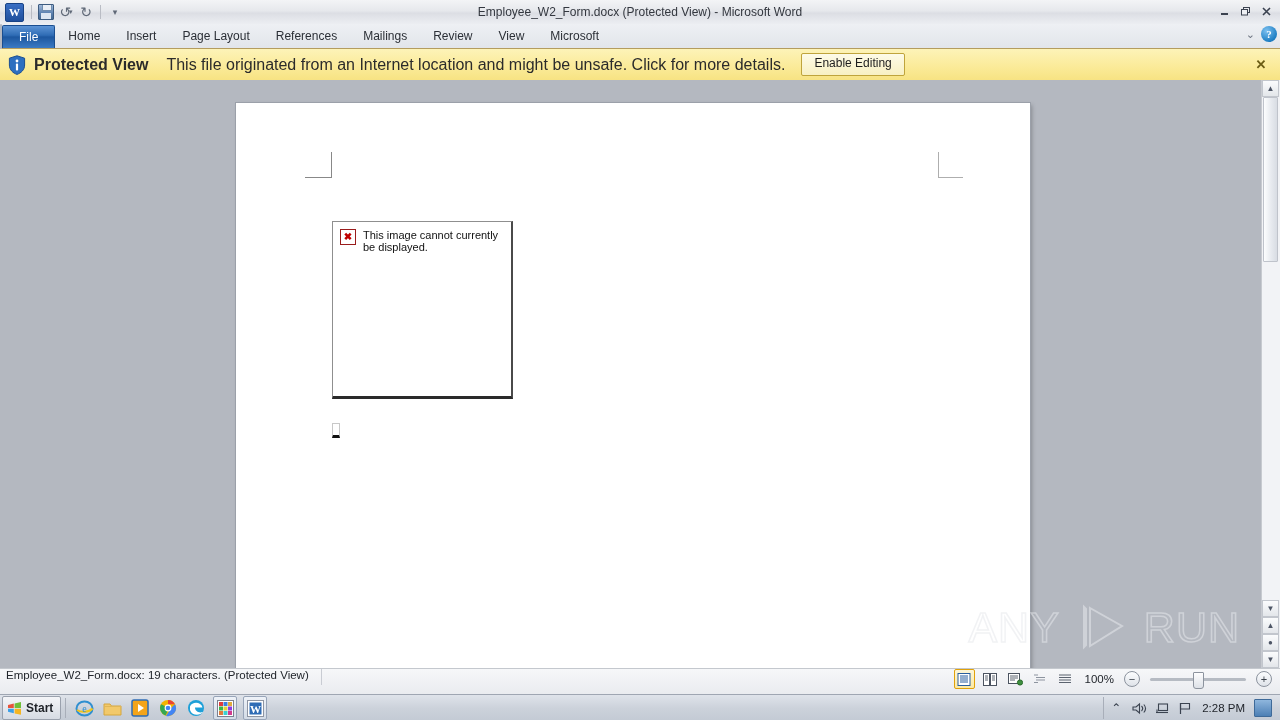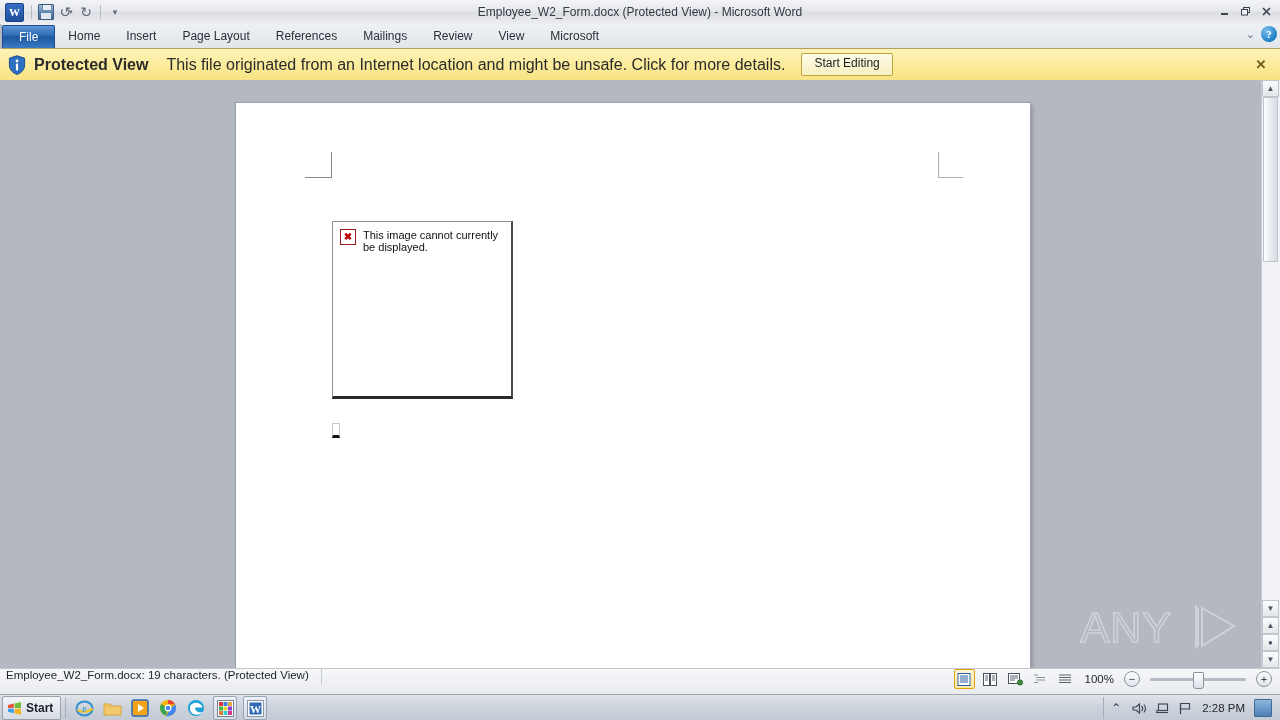--- a/index.html
+++ b/index.html
@@ -387,21 +387,21 @@
   <div class="pvbar">
     <div class="pv-shield">
       <svg width="18" height="20" viewBox="0 0 18 20">
         <path d="M9 0.8 L16.6 3.2 V10 C16.6 15 12.8 18.2 9 19.4 C5.2 18.2 1.4 15 1.4 10 V3.2 Z" fill="#2d6fc0" stroke="#1b4f92" stroke-width="1"></path>
         <circle cx="9" cy="6" r="1.4" fill="#ffffff"></circle>
         <rect x="7.9" y="8.6" width="2.2" height="7" rx="0.8" fill="#ffffff"></rect>
       </svg>
     </div>
     <div class="pv-title">Protected View</div>
     <div class="pv-msg">This file originated from an Internet location and might be unsafe. Click for more details.</div>
-    <div class="pv-btn">Start Editing</div>
+    <div class="pv-btn">Enable Editing</div>
     <div class="pv-close">✕</div>
   </div>
 
   <div class="docarea">
     <div class="page">
       <div class="mark mark-tl-v"></div>
       <div class="mark mark-tl-h"></div>
       <div class="mark mark-tr-v"></div>
       <div class="mark mark-tr-h"></div>
 
@@ -416,20 +416,21 @@
     </div>
 
     <div class="watermark">
       <div class="wm-text">ANY</div>
       <div class="wm-logo">
         <svg width="52" height="46" viewBox="0 0 52 46">
           <path d="M8 3 L8 43 L10 41 L10 5 Z" fill="none" stroke="#e6e8ec" stroke-width="2"></path>
           <path d="M14 4 L46 22 L14 42 Z" fill="none" stroke="#e6e8ec" stroke-width="2"></path>
         </svg>
       </div>
+      <div class="wm-text">RUN</div>
     </div>
   </div>
 
   <div class="vscroll">
     <div class="sb-btn sb-up">▲</div>
     <div class="sb-track">
       <div class="sb-thumb"></div>
     </div>
     <div class="sb-btn sb-down">▼</div>
     <div class="sb-btn sb-prevpage">▲</div>

